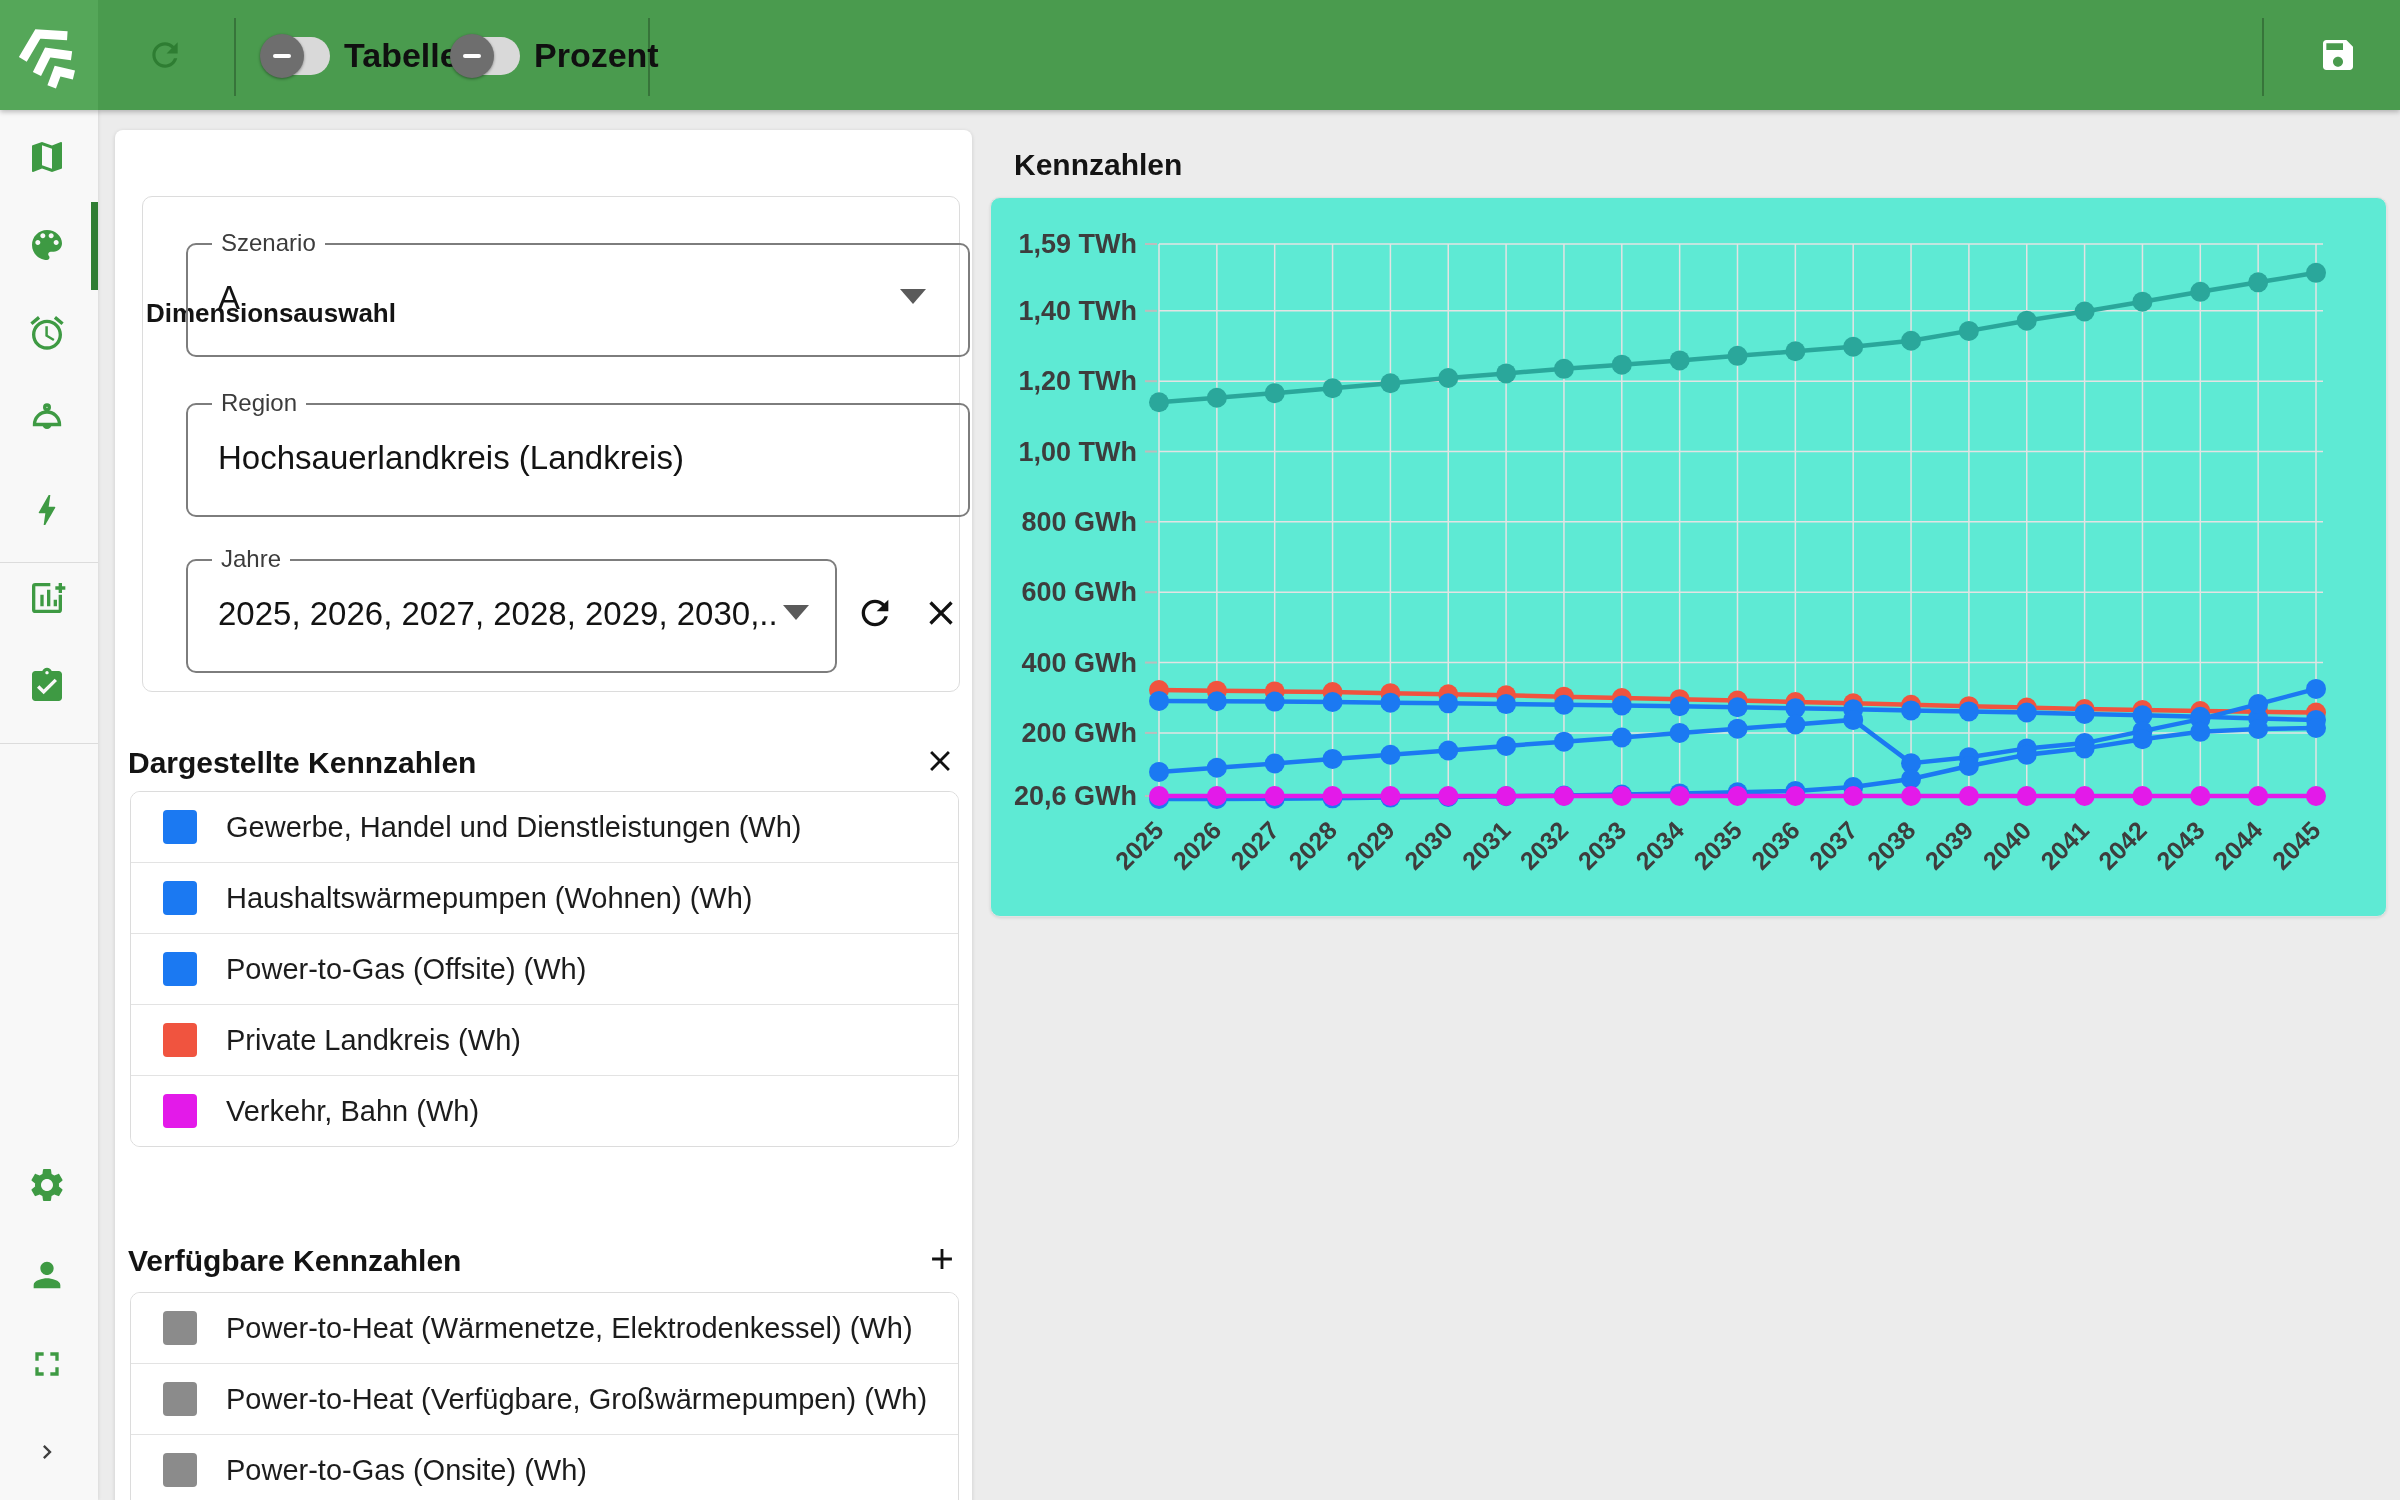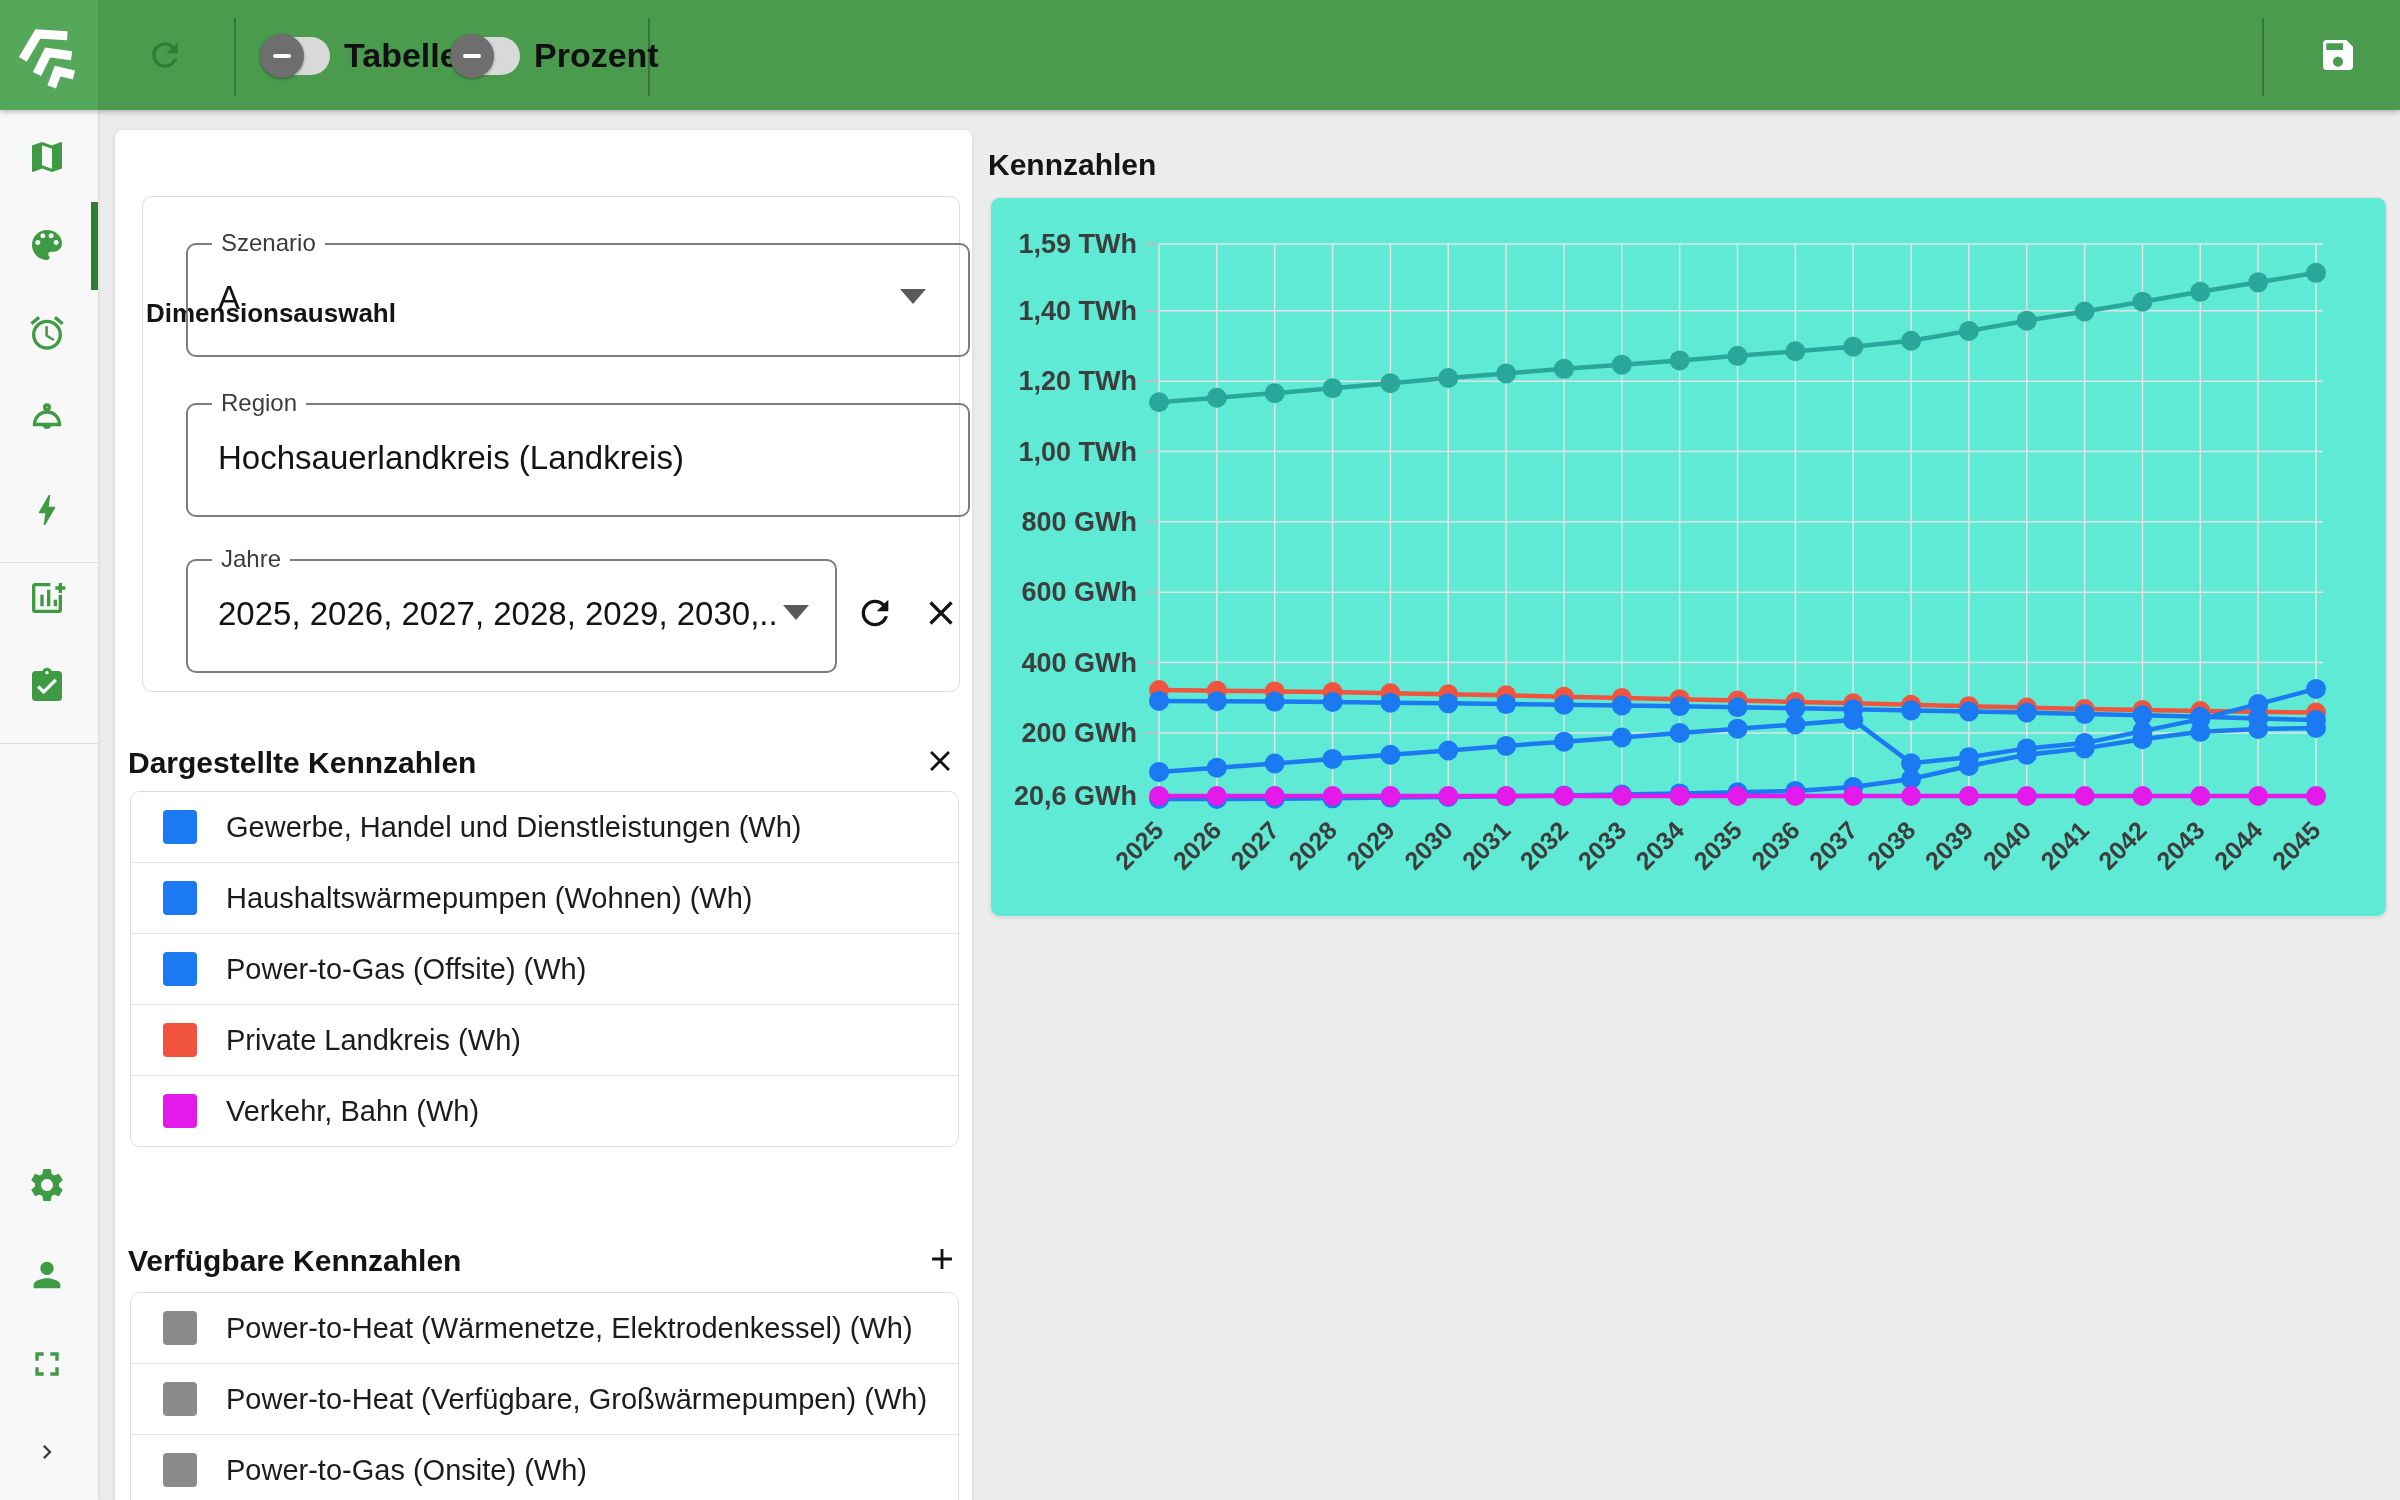--- a/index.html
+++ b/index.html
@@ -38,21 +38,21 @@
   .field .fcaret{position:absolute;top:44px;width:0;height:0;border-left:13px solid transparent;border-right:13px solid transparent;border-top:15px solid #5a5a5a;}
   .inline-ic{position:absolute;width:40px;height:40px;cursor:pointer;}
   .sec-head{position:absolute;left:13px;font-size:30px;font-weight:700;color:#141414;margin:0;}
   .sec-ic{position:absolute;width:34px;height:34px;cursor:pointer;}
   .kcard{position:absolute;left:15px;width:827px;background:#fff;border:1px solid #dcdcdc;border-radius:10px;overflow:hidden;}
   .krow{height:70px;display:flex;align-items:center;border-bottom:1px solid #e3e3e3;cursor:pointer;background:#fff;}
   .krow:last-child{border-bottom:none;}
   .swatch{width:34px;height:34px;border-radius:4px;margin-left:32px;flex:0 0 auto;}
   .klabel{margin-left:29px;font-size:29px;color:#1c1c1c;white-space:nowrap;}
   
-  .chart-title{position:absolute;left:988px;top:148px;margin:0;font-size:30px;font-weight:700;color:#141414;}
+  .chart-title{position:absolute;left:1014px;top:148px;margin:0;font-size:30px;font-weight:700;color:#141414;}
   .chart-card{position:absolute;left:990px;top:197px;width:1395px;height:718px;background:#5eead4;
               border:1px solid #e2e2e2;border-radius:10px;box-shadow:0 1px 3px rgba(0,0,0,.10);}
   .grid{stroke:#e3e3e3;stroke-width:1.5;}
   .tick{stroke:#bdbdbd;stroke-width:2;}
   .axis{stroke:#cfcfcf;stroke-width:2.5;}
   .xlab,.ylab{font-family:"Liberation Sans",sans-serif;font-weight:700;fill:#3d3d3d;}
   .xlab{font-size:25px;}
   .ylab{font-size:27px;}
   svg{display:block;}
 </style>

